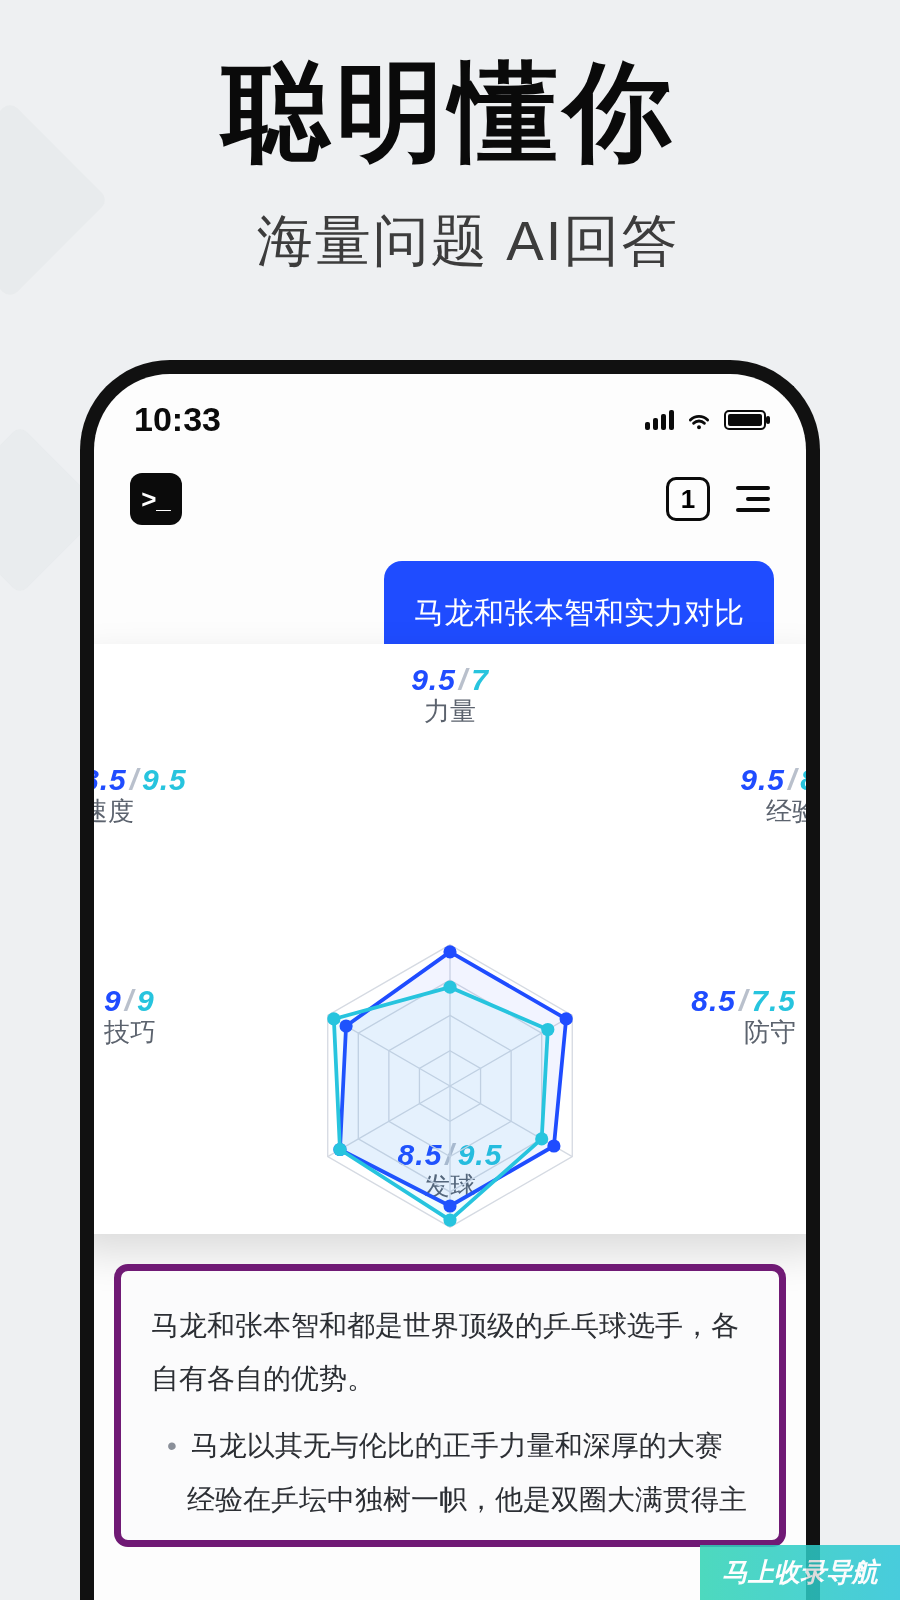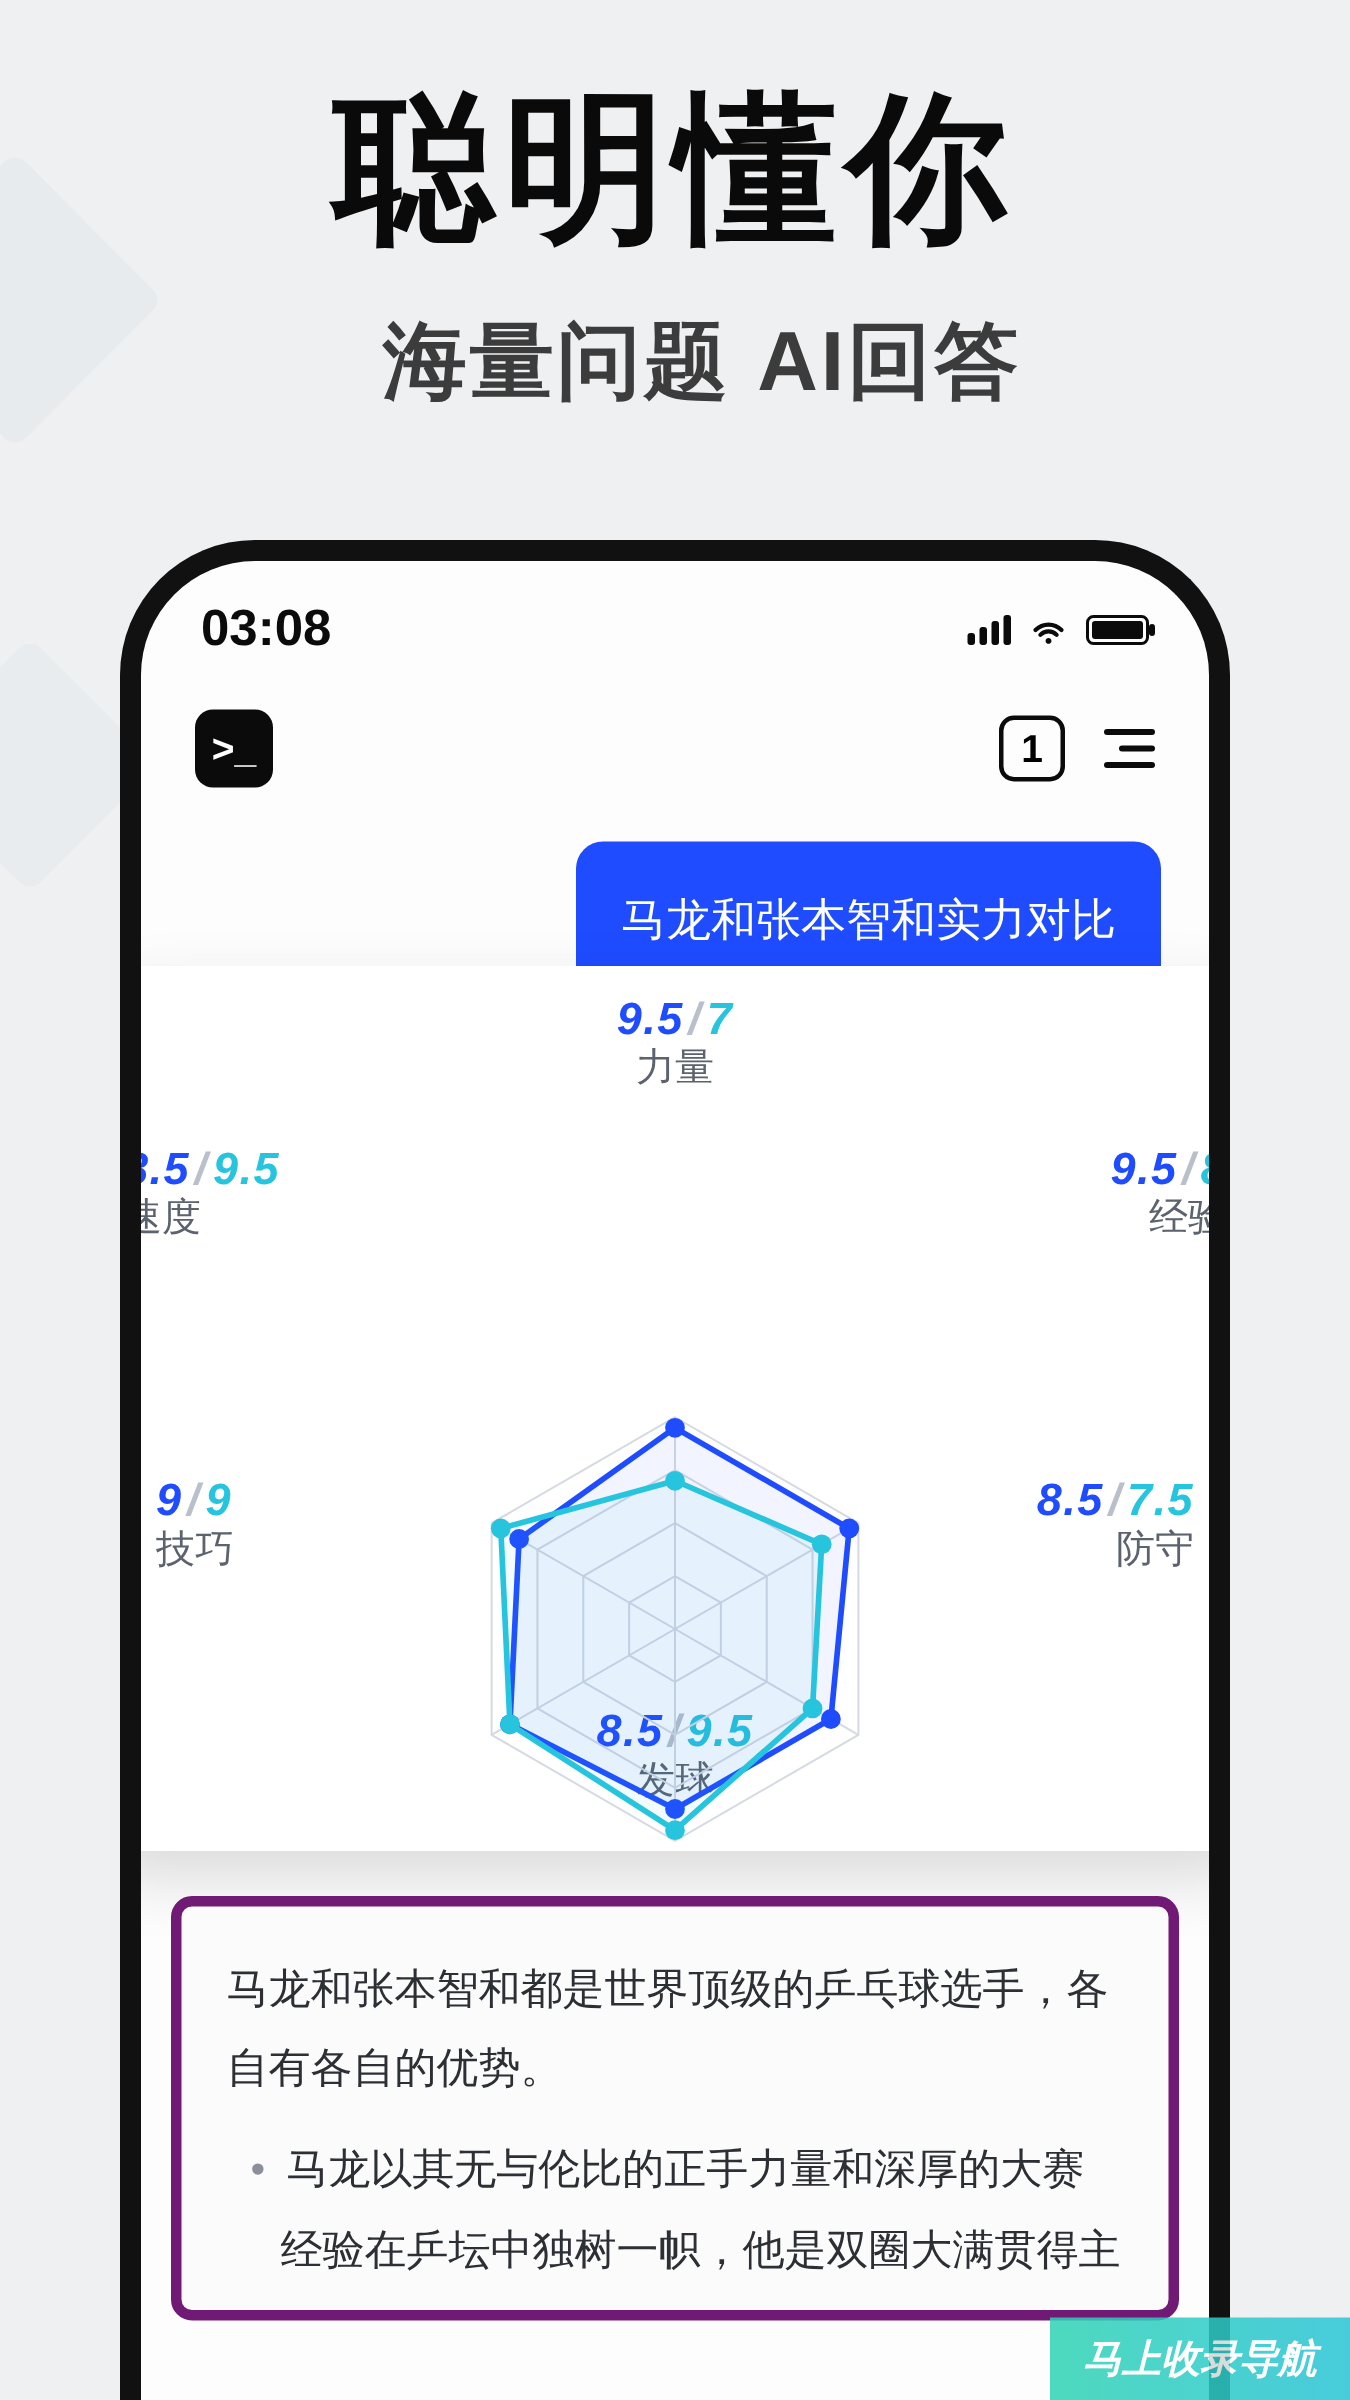--- a/index.html
+++ b/index.html
@@ -4,21 +4,21 @@
 <style>
   * { box-sizing: border-box; margin: 0; padding: 0; }
   html, body { width: 900px; height: 1600px; background: #eef0f2; font-family: -apple-system, "PingFang SC", "Helvetica Neue", Arial, sans-serif; overflow: hidden; }
   .page { position: relative; width: 900px; height: 1600px; border-radius: 27px; }
 
   .bg-shape-1 { position:absolute; left:-60px; top:130px; width:140px; height:140px; background:#e4e7ea; transform:rotate(45deg); border-radius:10px; opacity:.6; }
   .bg-shape-2 { position:absolute; left:-40px; top:450px; width:120px; height:120px; background:#e4e7ea; transform:rotate(45deg); border-radius:10px; opacity:.5; }
 
   .hero { position:absolute; left:0; right:0; top:40px; text-align:center; }
   .hero-title { font-size:108px; font-weight:800; letter-spacing:6px; color:#0a0a0a; }
-  .hero-sub { margin-top:18px; font-size:56px; font-weight:700; letter-spacing:2px; color:#3c3c3c;margin-left:36px; }
+  .hero-sub { margin-top:18px; font-size:56px; font-weight:400; letter-spacing:2px; color:#3c3c3c;margin-left:36px; }
 
   .phone { position:absolute; left:50%; transform:translateX(-50%); top:360px; width:740px; height:1260px;
            border:14px solid #111; border-bottom:none; border-radius:90px 90px 0 0; background:#fdfdfd; overflow:hidden; }
 
   .statusbar { display:flex; justify-content:space-between; align-items:center; padding:26px 40px 6px 40px; }
   .time { font-size:34px; font-weight:700; color:#0b0b0b; }
   .status-icons { display:flex; gap:12px; align-items:center; }
   .sig-bars { display:flex; gap:3px; align-items:flex-end; }
   .sig-bars span { width:5px; background:#0b0b0b; border-radius:2px; }
   .sig-bars span:nth-child(1){height:8px;} .sig-bars span:nth-child(2){height:12px;}
@@ -74,21 +74,21 @@
   <div class="bg-shape-2"></div>
 
   <div class="hero">
     <div class="hero-title">聪明懂你</div>
     <div class="hero-sub">海量问题 AI回答</div>
   </div>
 
   <div class="phone">
 
     <div class="statusbar">
-      <div class="time">03:08</div>
+      <div class="time">10:33</div>
       <div class="status-icons">
         <div class="sig-bars">
             <span></span>
             <span></span>
             <span></span>
             <span></span>
           </div>
         <svg class="wifi" viewBox="0 0 24 18">
           <path d="M12 17.5c1 0 1.8-.8 1.8-1.8s-.8-1.8-1.8-1.8-1.8.8-1.8 1.8.8 1.8 1.8 1.8z" fill="#0b0b0b"></path>
           <path d="M4 9c4.5-4.5 11.5-4.5 16 0" stroke="#0b0b0b" stroke-width="2.6" fill="none" stroke-linecap="round"></path>

